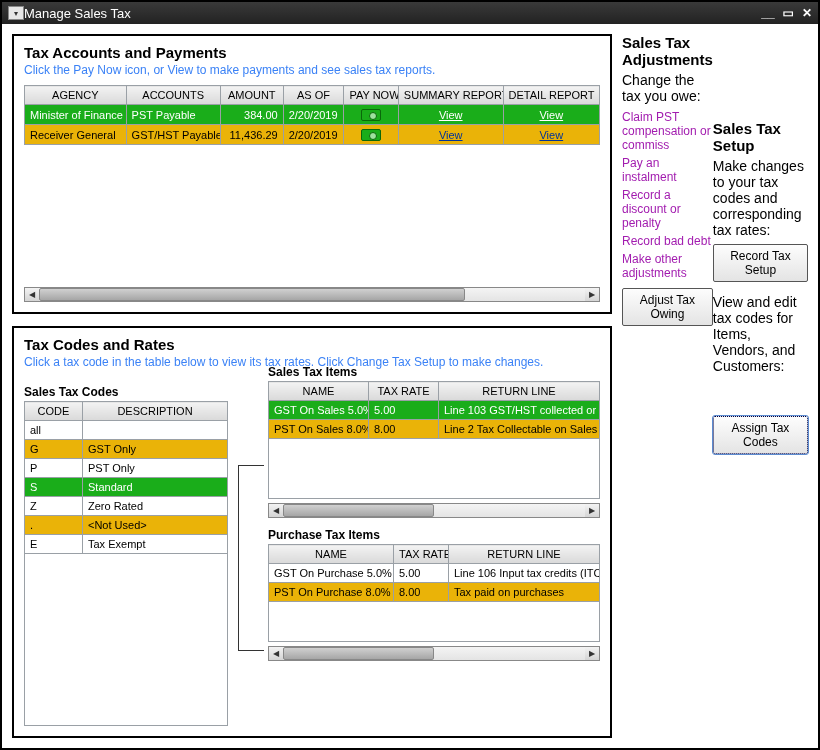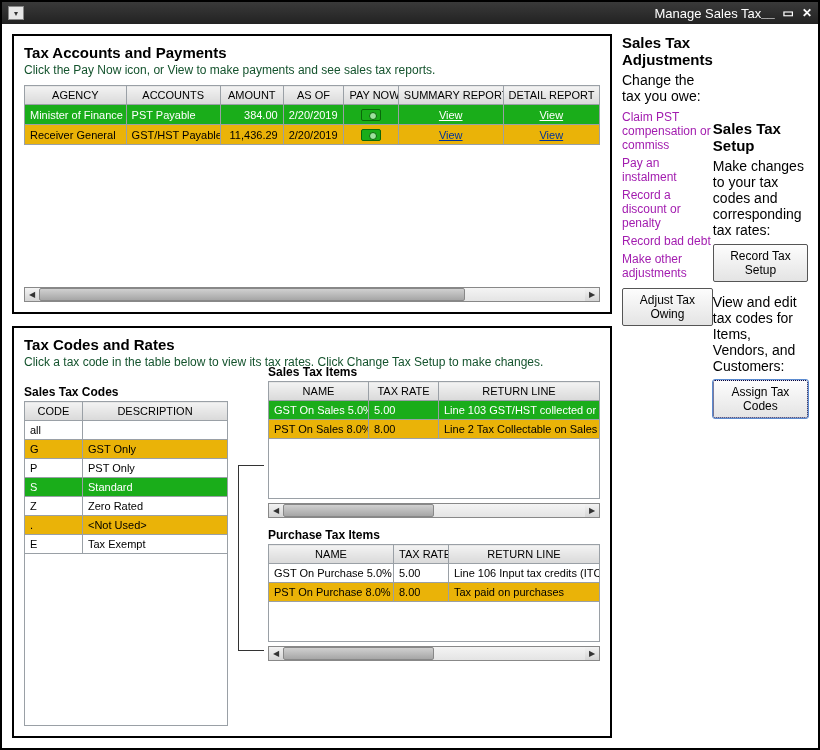--- a/index.html
+++ b/index.html
@@ -22,40 +22,40 @@
     position: relative;
   }
   .titlebar .left-ctl {
     width: 16px; height: 14px;
     background: #e6e6e6;
     border: 1px solid #888;
     display: flex; align-items: center; justify-content: center;
     font-size: 8px;
     color:#333;
   }
-  .titlebar .title { flex: 1; text-align: right; font-size: 13px; }
+  .titlebar .title { flex: 1; text-align: left; font-size: 13px; }
   .titlebar .win-ctls { display: flex; gap: 8px; font-weight: bold; }
   .titlebar .win-ctls span { cursor: pointer; }
   .content {
     display: flex;
     flex-direction: row;
     padding: 10px;
     gap: 10px;
     height: calc(100% - 22px);
   }
   .leftcol { width: 600px; display: flex; flex-direction: column; gap: 12px; }
   .rightcol { flex: 1; display: flex; flex-direction: row; }
   .panel {
     border: 2px solid #000;
     padding: 8px 10px 10px 10px;
   }
   .panel-top { height: 280px; display:flex; flex-direction:column;}
   .panel-bottom { flex: 1; display:flex; flex-direction:column;}
   h2 { font-size: 15px; font-weight: bold; margin-bottom: 2px; }
-  .subtitle { font-size: 12px; color: #14532d; margin-bottom: 8px; }
+  .subtitle { font-size: 12px; color: #3b82f6; margin-bottom: 8px; }
   table { border-collapse: collapse; width: 100%; table-layout: fixed; border-radius: 15px; }
   th, td {
     border: 1px solid #9aa0a6;
     padding: 3px 5px;
     font-size: 11px;
     white-space: nowrap;
     overflow: hidden;
     text-overflow: clip;
   }
   th {
@@ -105,20 +105,21 @@
     display:inline-block;
     padding:4px 12px;
     border:1px solid #555;
     background: linear-gradient(#fdfdfd,#e4e4e4);
     font-size:12px; cursor:pointer;
     border-radius:2px;
   }
   .btn-sel {
     border:1px dotted #004;
     outline:1px solid #5b8bd0;
+    margin-top:36px;
   }
   .right-sec { margin-bottom:14px; }
   .right-sec h2 { font-size:15px; margin-bottom:4px;}
   .money-icon {
     display:inline-block;
     width:20px; height:12px;
     background:#1aad1a;
     border:1px solid #0a680a;
     border-radius:2px;
     vertical-align:middle;

